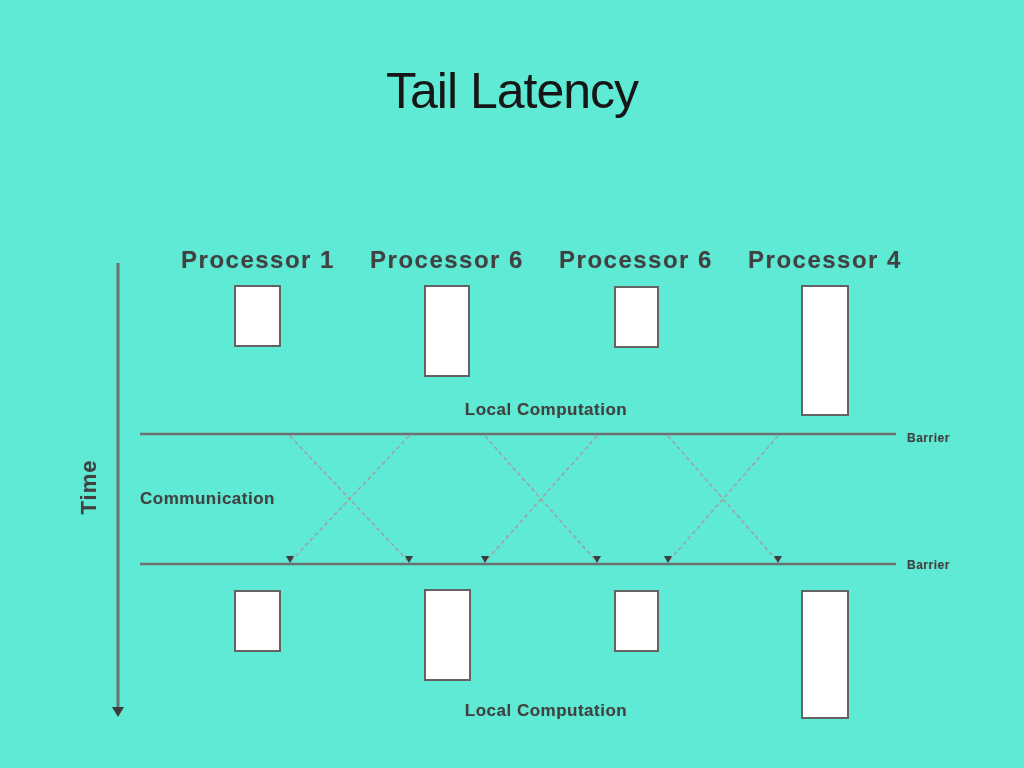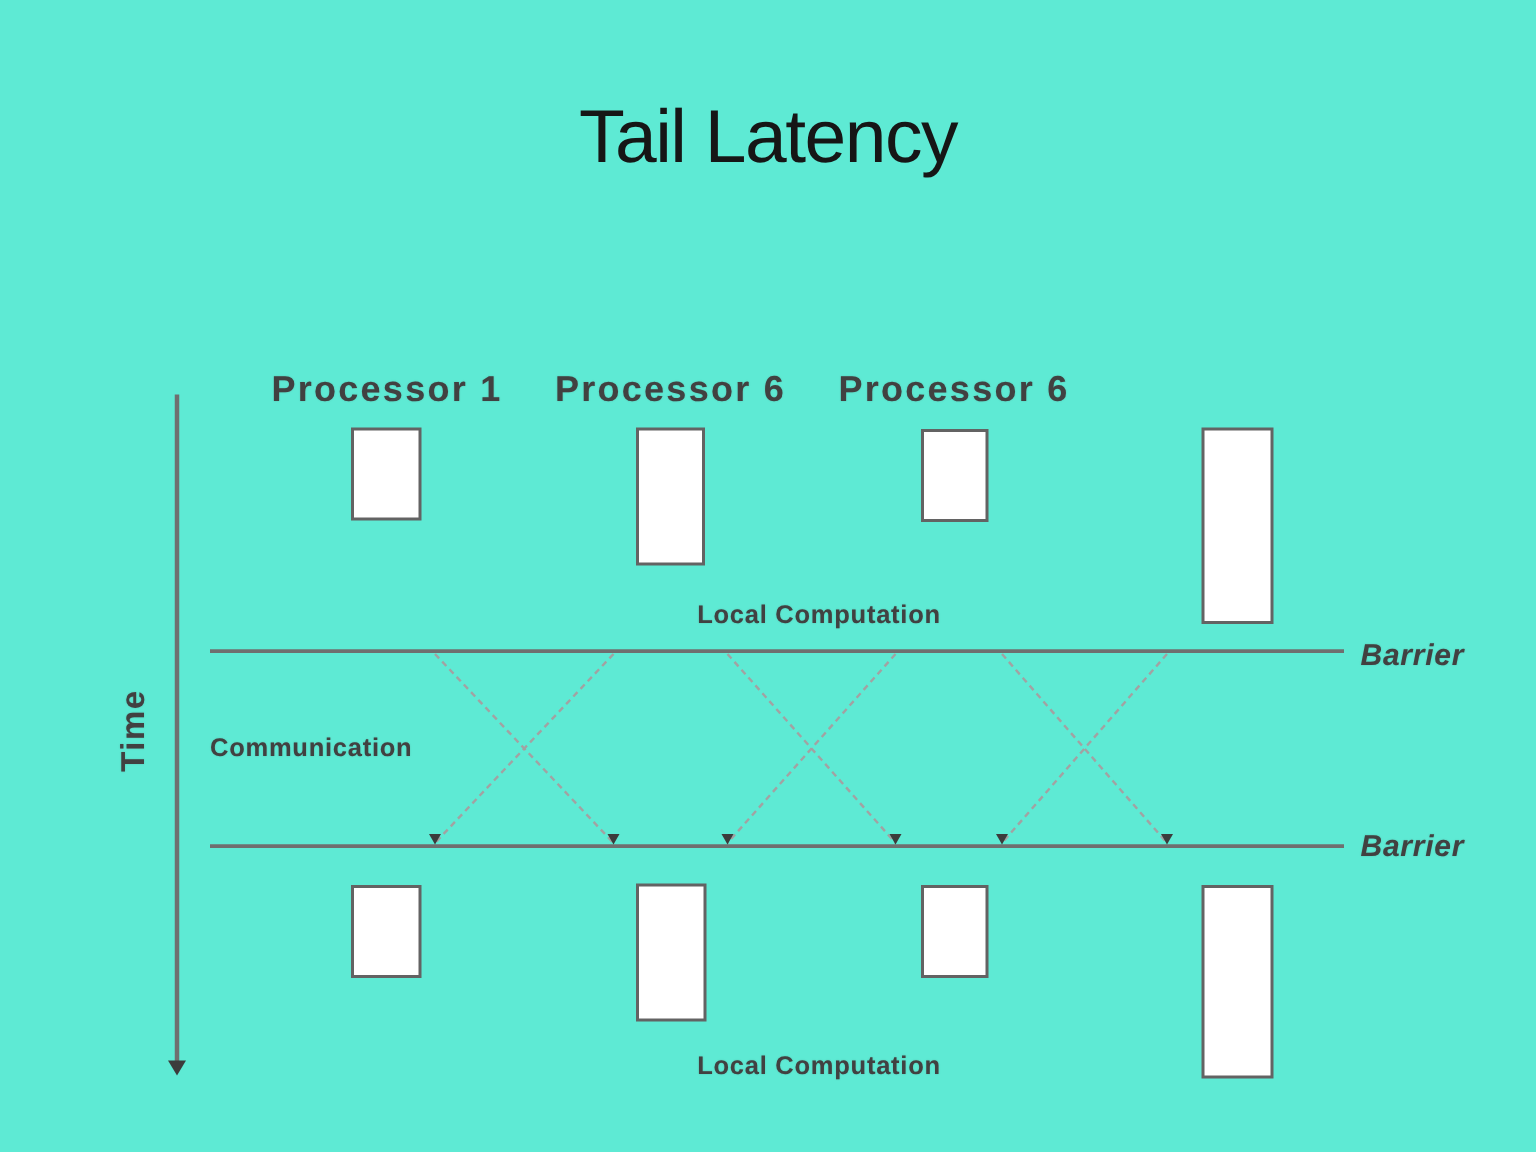--- a/index.html
+++ b/index.html
@@ -10,21 +10,21 @@
   .diagram{position:absolute;left:0;top:17px;width:872px;height:768px;margin-top:46px;}
   #diagram-lines{position:absolute;left:0;top:0;}
   .lbl{position:absolute;color:#414141;font-weight:700;white-space:nowrap;
        text-shadow:0 0 1px rgba(80,80,80,0.35);}
   .proc{top:197px;font-size:24px;letter-spacing:1.5px;transform:translate(-50%,-50%);}
   .proc.p1{left:258px;} .proc.p2{left:447px;} .proc.p3{left:636px;} .proc.p4{left:825px;}
   .phase{font-size:17px;letter-spacing:0.5px;}
   .lc-top{left:546px;top:347px;transform:translate(-50%,-50%);}
   .lc-bottom{left:546px;top:648px;transform:translate(-50%,-50%);}
   .comm{left:140px;top:436px;transform:translate(0,-50%);text-align:center;}
-  .barrier-lbl{left:907px;font-size:20px;letter-spacing:0.5px;transform:translate(0,-50%);font-style:italic;}
+  .barrier-lbl{left:907px;font-size:12px;letter-spacing:0.5px;transform:translate(0,-50%);}
   .barrier-lbl.b1{top:375px;} .barrier-lbl.b2{top:502px;}
   .time-lbl{left:89px;top:424px;font-size:22px;letter-spacing:1px;
             transform:translate(-50%,-50%) rotate(-90deg);}
 </style>
 </head>
 <body>
 
 <div class="slide">
   <h1 class="title">Tail Latency</h1>
 
@@ -52,20 +52,21 @@
         <rect x="425" y="527" width="45" height="90" fill="#ffffff" stroke="#636363" stroke-width="2"></rect>
         <rect x="615" y="224" width="43" height="60" fill="#ffffff" stroke="#636363" stroke-width="2"></rect>
         <rect x="615" y="528" width="43" height="60" fill="#ffffff" stroke="#636363" stroke-width="2"></rect>
         <rect x="802" y="223" width="46" height="129" fill="#ffffff" stroke="#636363" stroke-width="2"></rect>
         <rect x="802" y="528" width="46" height="127" fill="#ffffff" stroke="#636363" stroke-width="2"></rect>
       </svg>
 
     <div class="lbl proc p1">Processor 1</div>
     <div class="lbl proc p2">Processor 6</div>
     <div class="lbl proc p3">Processor 6</div>
+    <div class="lbl proc p4">Processor 4</div>
 
     <div class="lbl phase lc-top">Local Computation</div>
     <div class="lbl phase comm">Communication</div>
     <div class="lbl phase lc-bottom">Local Computation</div>
 
     <div class="lbl barrier-lbl b1">Barrier</div>
     <div class="lbl barrier-lbl b2">Barrier</div>
 
     <div class="lbl time-lbl">Time</div>
   </div>

